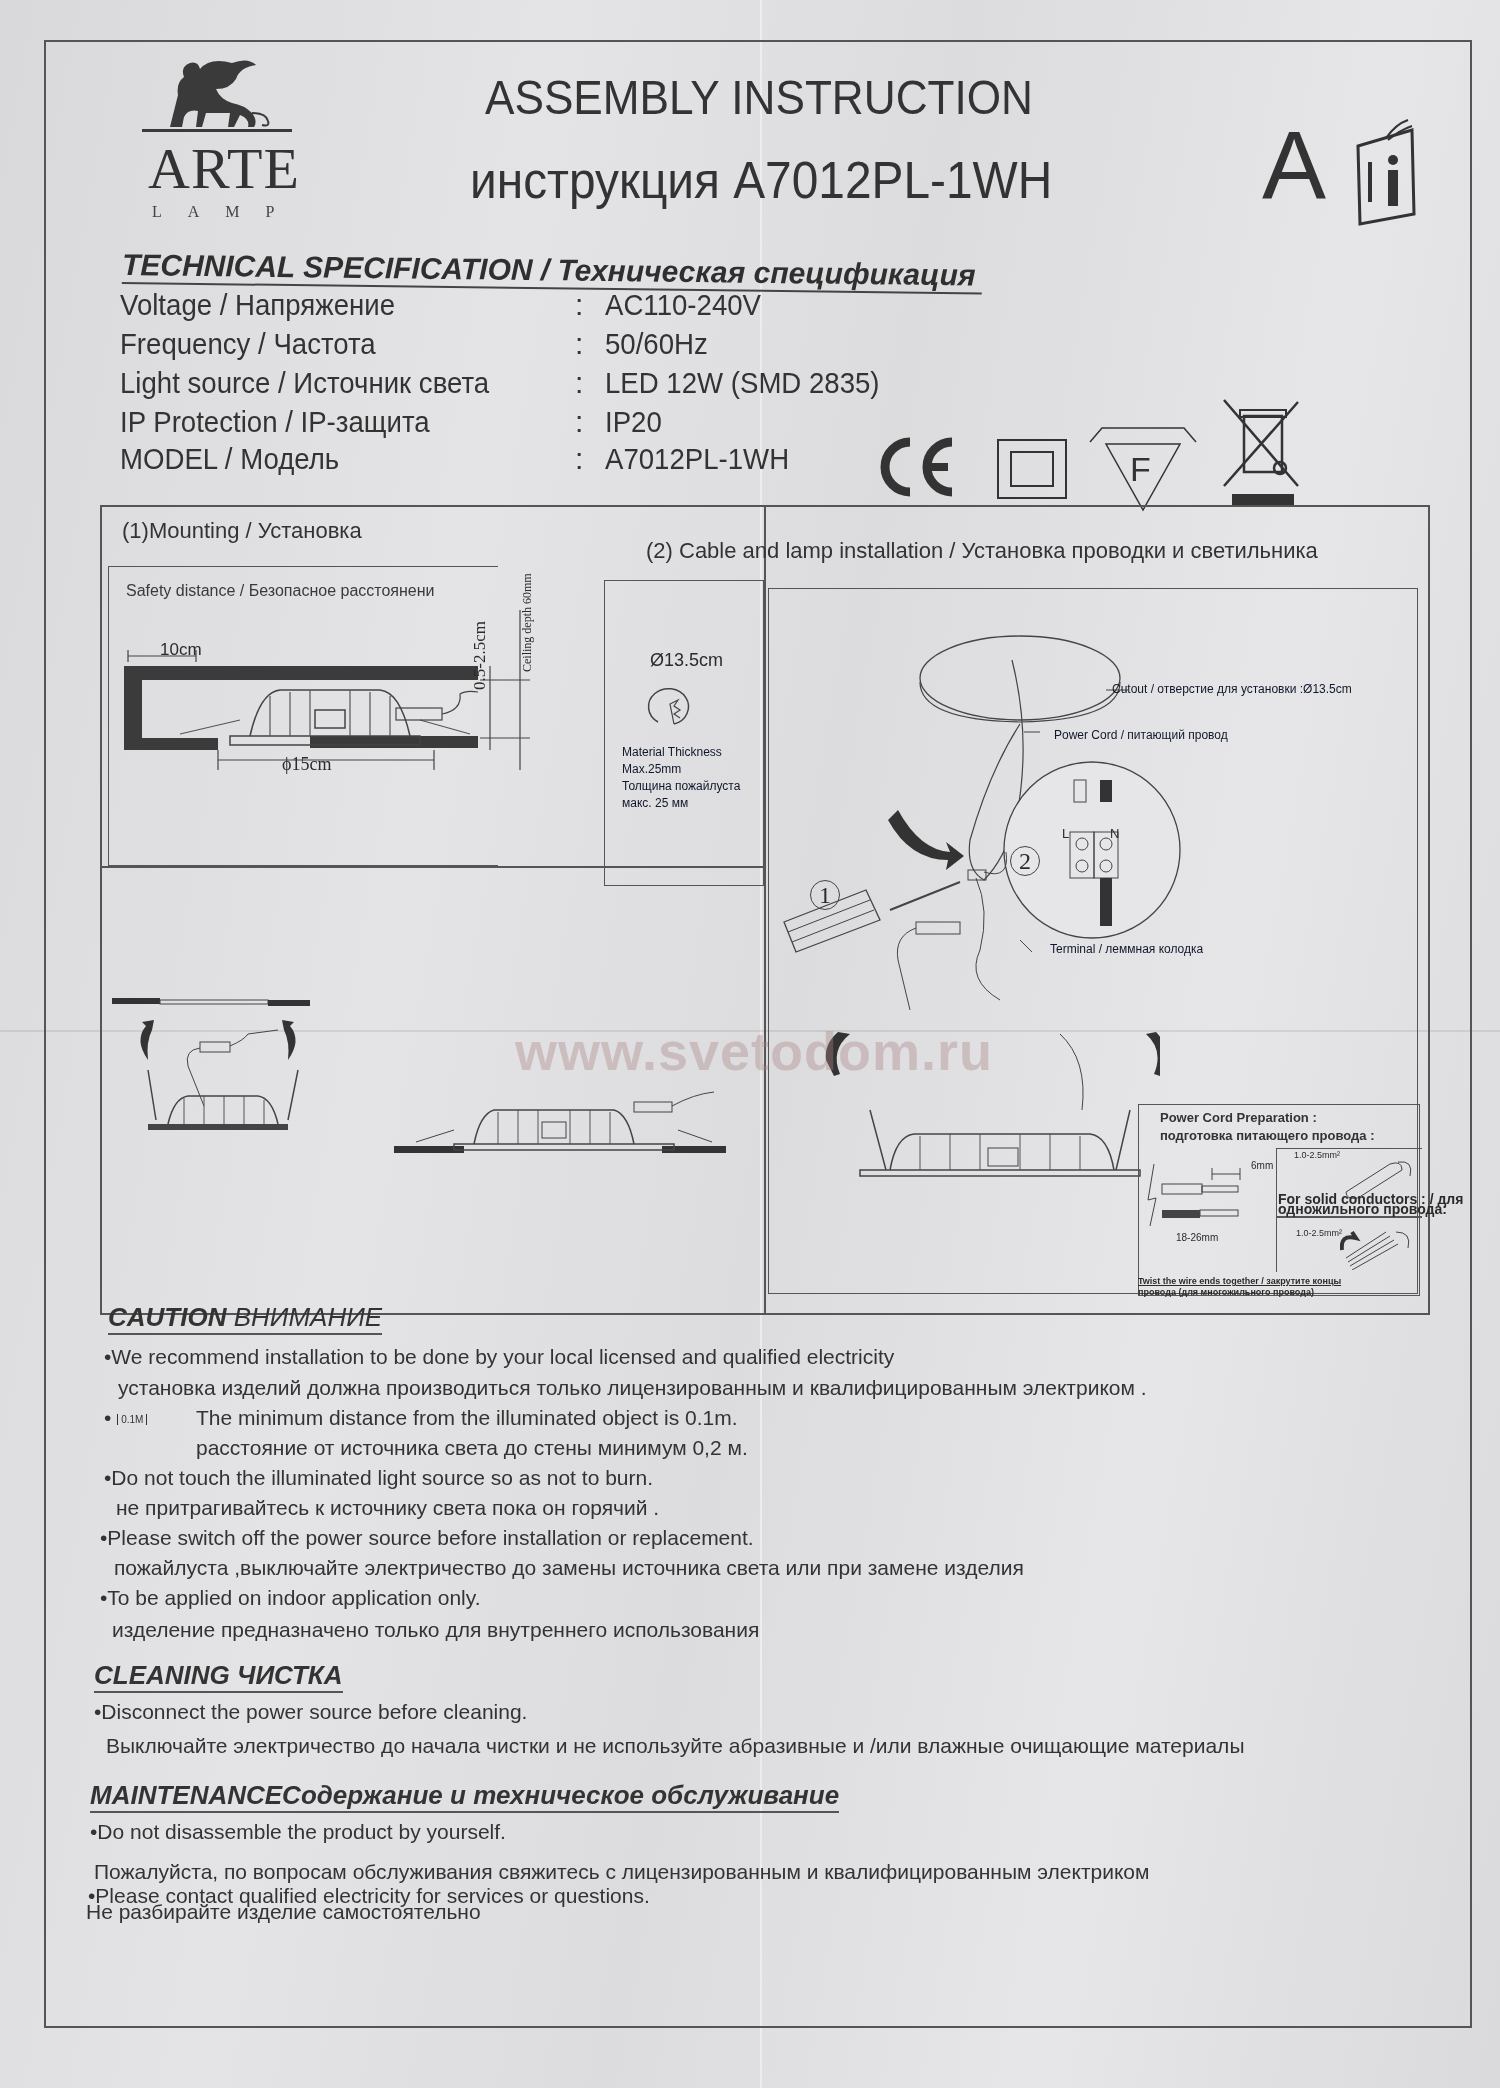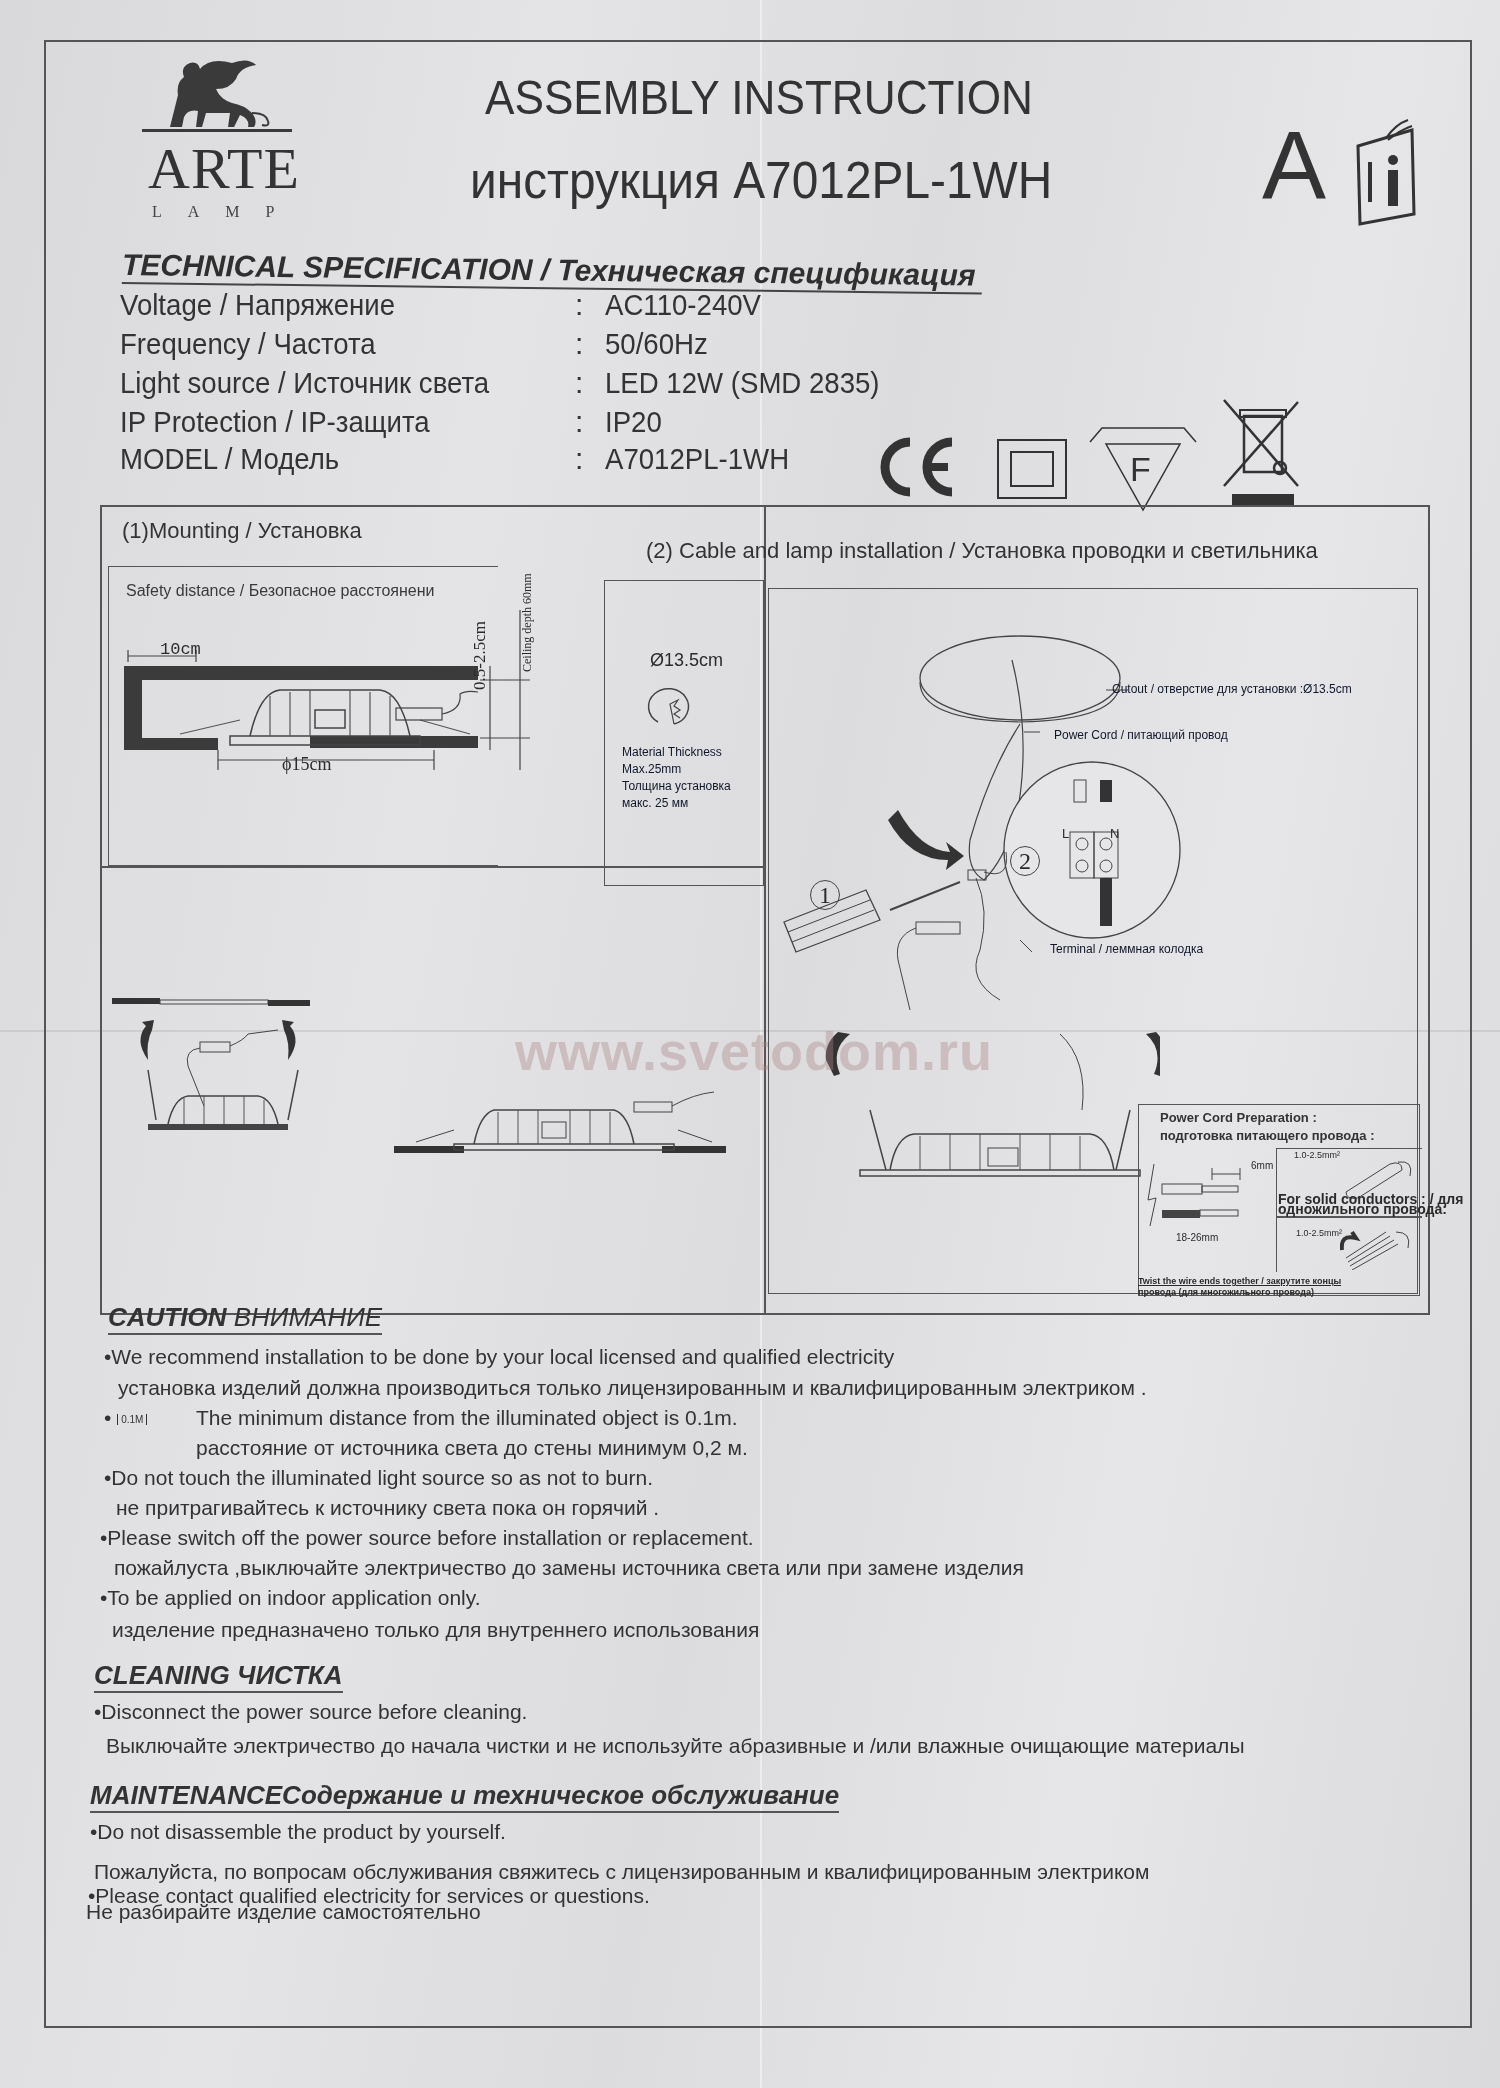--- a/index.html
+++ b/index.html
@@ -144,21 +144,21 @@
   <path d="M150 126 L150 86 M170 126 L170 82 M190 126 L190 80 M230 126 L230 80 M250 126 L250 82 M270 126 L270 86" stroke="#555" stroke-width="1.2"></path>
   <rect x="195" y="100" width="30" height="18" fill="none" stroke="#444" stroke-width="1.5"></rect>
   <path d="M120 110 L60 124 M300 110 L350 124" stroke="#555" stroke-width="1.2"></path>
   <rect x="276" y="98" width="46" height="12" fill="none" stroke="#444" stroke-width="1.2"></rect>
   <path d="M322 104 Q342 100 340 84 Q346 80 358 82" stroke="#444" stroke-width="1.2" fill="none"></path>
 
   <path d="M8 46 L76 46 M8 40 L8 52 M76 40 L76 52" stroke="#444" stroke-width="1.2"></path>
   <path d="M98 150 L314 150 M98 140 L98 160 M314 140 L314 160" stroke="#444" stroke-width="1.2"></path>
   <path d="M370 56 L370 140 M400 0 L400 160 M360 70 L410 70 M360 128 L410 128" stroke="#444" stroke-width="1.2"></path>
 </svg>
-<div class="abs" style="left:160px;top:640px;font-family:Liberation Mono, monospace;font-size:17px;">10cm</div>
+<div class="abs" style="left:160px;top:640px;font-family:Liberation Sans, sans-serif;font-size:17px;">10cm</div>
 <div class="abs" style="left:282px;top:754px;font-family:'Liberation Serif',serif;font-size:18px;">ϕ15cm</div>
 <div class="abs" style="left:470px;top:690px;font-family:'Liberation Serif',serif;font-size:17px;transform:rotate(-90deg);transform-origin:left top;white-space:nowrap;">0.5-2.5cm</div>
 <div class="abs" style="left:520px;top:672px;font-family:'Liberation Serif',serif;font-size:12px;transform:rotate(-90deg);transform-origin:left top;white-space:nowrap;">Ceiling depth 60mm</div>
 
 <div class="abs" style="left:100px;top:866px;width:664px;height:2px;background:#555;"></div>
 <svg class="abs" style="left:108px;top:990px;" width="260" height="160" viewBox="0 0 260 160">
   <rect x="4" y="8" width="48" height="6" fill="#333"></rect>
   <rect x="52" y="10" width="108" height="4" fill="none" stroke="#444"></rect>
   <rect x="160" y="10" width="42" height="6" fill="#333"></rect>
   <path d="M40 70 Q26 50 38 36 L34 32 L46 30 L44 40 Q38 52 40 70 Z" fill="#333"></path>
@@ -187,21 +187,21 @@
 
 <div class="abs box" style="left:604px;top:580px;width:160px;height:306px;"></div>
 <div class="abs" style="left:650px;top:650px;font-size:18px;">Ø13.5cm</div>
 <svg class="abs" style="left:644px;top:684px;" width="50" height="44" viewBox="0 0 50 44">
   <path d="M14 38 A20 18 0 1 1 30 40" stroke="#444" fill="none" stroke-width="1.5"></path>
   <path d="M30 40 L26 20 L34 16 L30 22 L36 26 L30 30 L36 34" stroke="#444" fill="none" stroke-width="1.2"></path>
 </svg>
 <div class="abs tiny" style="left:622px;top:744px;line-height:17px;">
   <div>Material Thickness</div>
   <div>Max.25mm</div>
-  <div>Толщина установка</div>
+  <div>Толщина пожайлуста</div>
   <div>макс. 25 мм</div>
 </div>
 
 <div class="abs box" style="left:768px;top:588px;width:650px;height:706px;"></div>
 <svg class="abs" style="left:770px;top:620px;" width="650" height="390" viewBox="0 0 650 390">
   <ellipse cx="250" cy="58" rx="100" ry="42" fill="none" stroke="#444" stroke-width="1.3"></ellipse>
   <path d="M150 62 Q150 100 250 102 Q350 100 350 62" fill="none" stroke="#444" stroke-width="1.2"></path>
   <path d="M242 40 Q262 120 246 200 Q234 240 214 260 Q196 250 200 220 Q220 150 250 104" fill="none" stroke="#444" stroke-width="1.2"></path>
   <path d="M336 70 L358 70 M254 112 L270 112" stroke="#444"></path>
 

